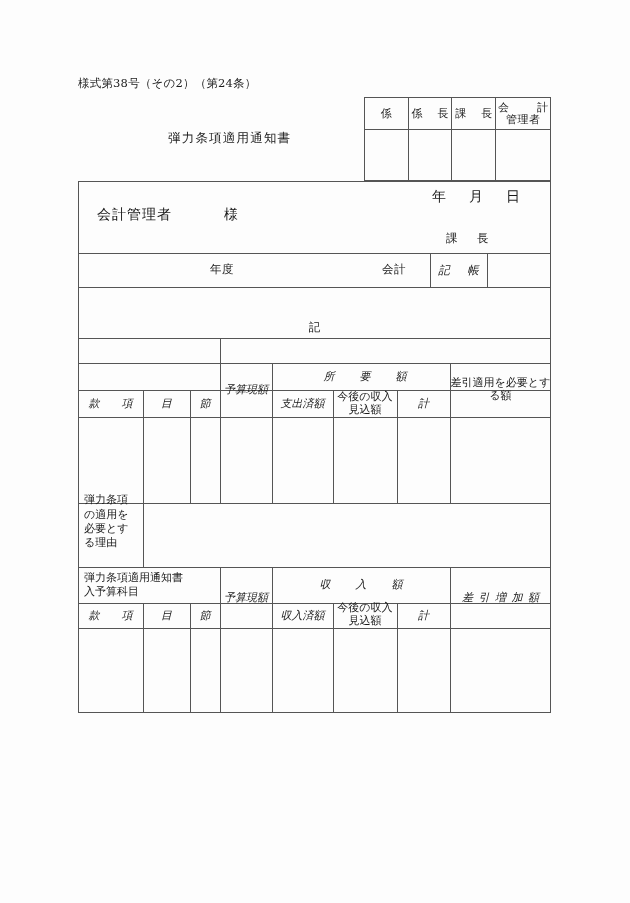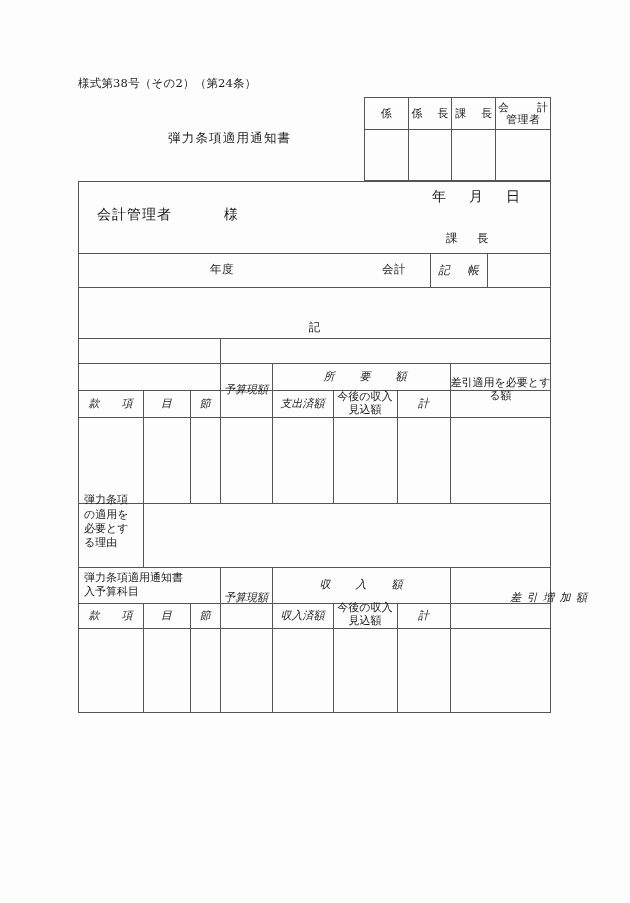--- a/index.html
+++ b/index.html
@@ -302,21 +302,21 @@
   <div class="abs" style="left:143px; top:503px; width:408px; height:64px;"></div>
 
   <div class="abs cell multi-left" style="left:84px; top:567px; width:136px; height:36px;">
     <span>弾力条項適用通知書</span>
     <span>入予算科目</span>
   </div>
   <div class="abs cell ctr" style="left:220px; top:567px; width:52px; height:61px;">予算現額</div>
   <div class="abs cell ctr" style="left:272px; top:567px; width:178px; height:36px;">
     <span class="sp-tiny">収　　入　　額</span>
   </div>
-  <div class="abs cell ctr" style="left:450px; top:567px; width:101px; height:61px;margin-left:48px;">
+  <div class="abs cell ctr" style="left:450px; top:567px; width:101px; height:61px;">
     <span class="sp-tiny">差 引 増 加 額</span>
   </div>
 
   <div class="abs cell ctr" style="left:78px; top:603px; width:65px; height:25px;">
     <span class="sp-mid">款　項</span>
   </div>
   <div class="abs cell ctr" style="left:143px; top:603px; width:47px; height:25px;">目</div>
   <div class="abs cell ctr" style="left:190px; top:603px; width:30px; height:25px;">節</div>
   <div class="abs cell ctr" style="left:272px; top:603px; width:61px; height:25px;">収入済額</div>
   <div class="abs cell multi" style="left:333px; top:603px; width:64px; height:25px;justify-content:flex-end;">

